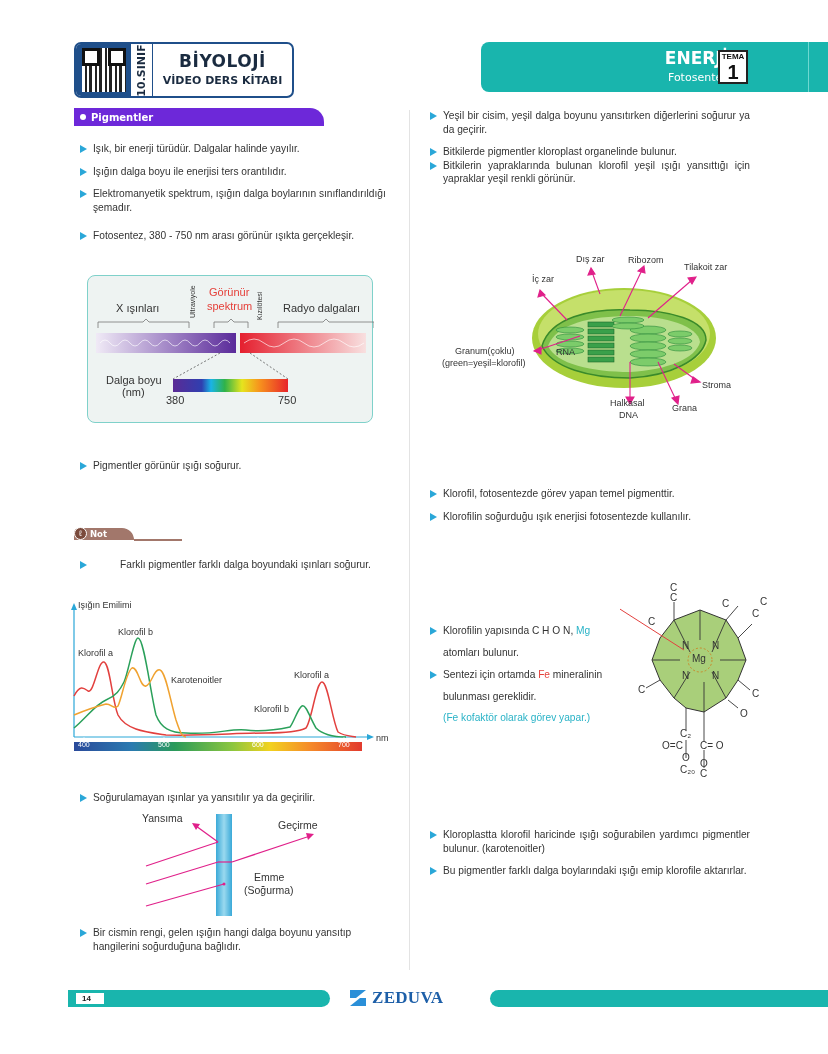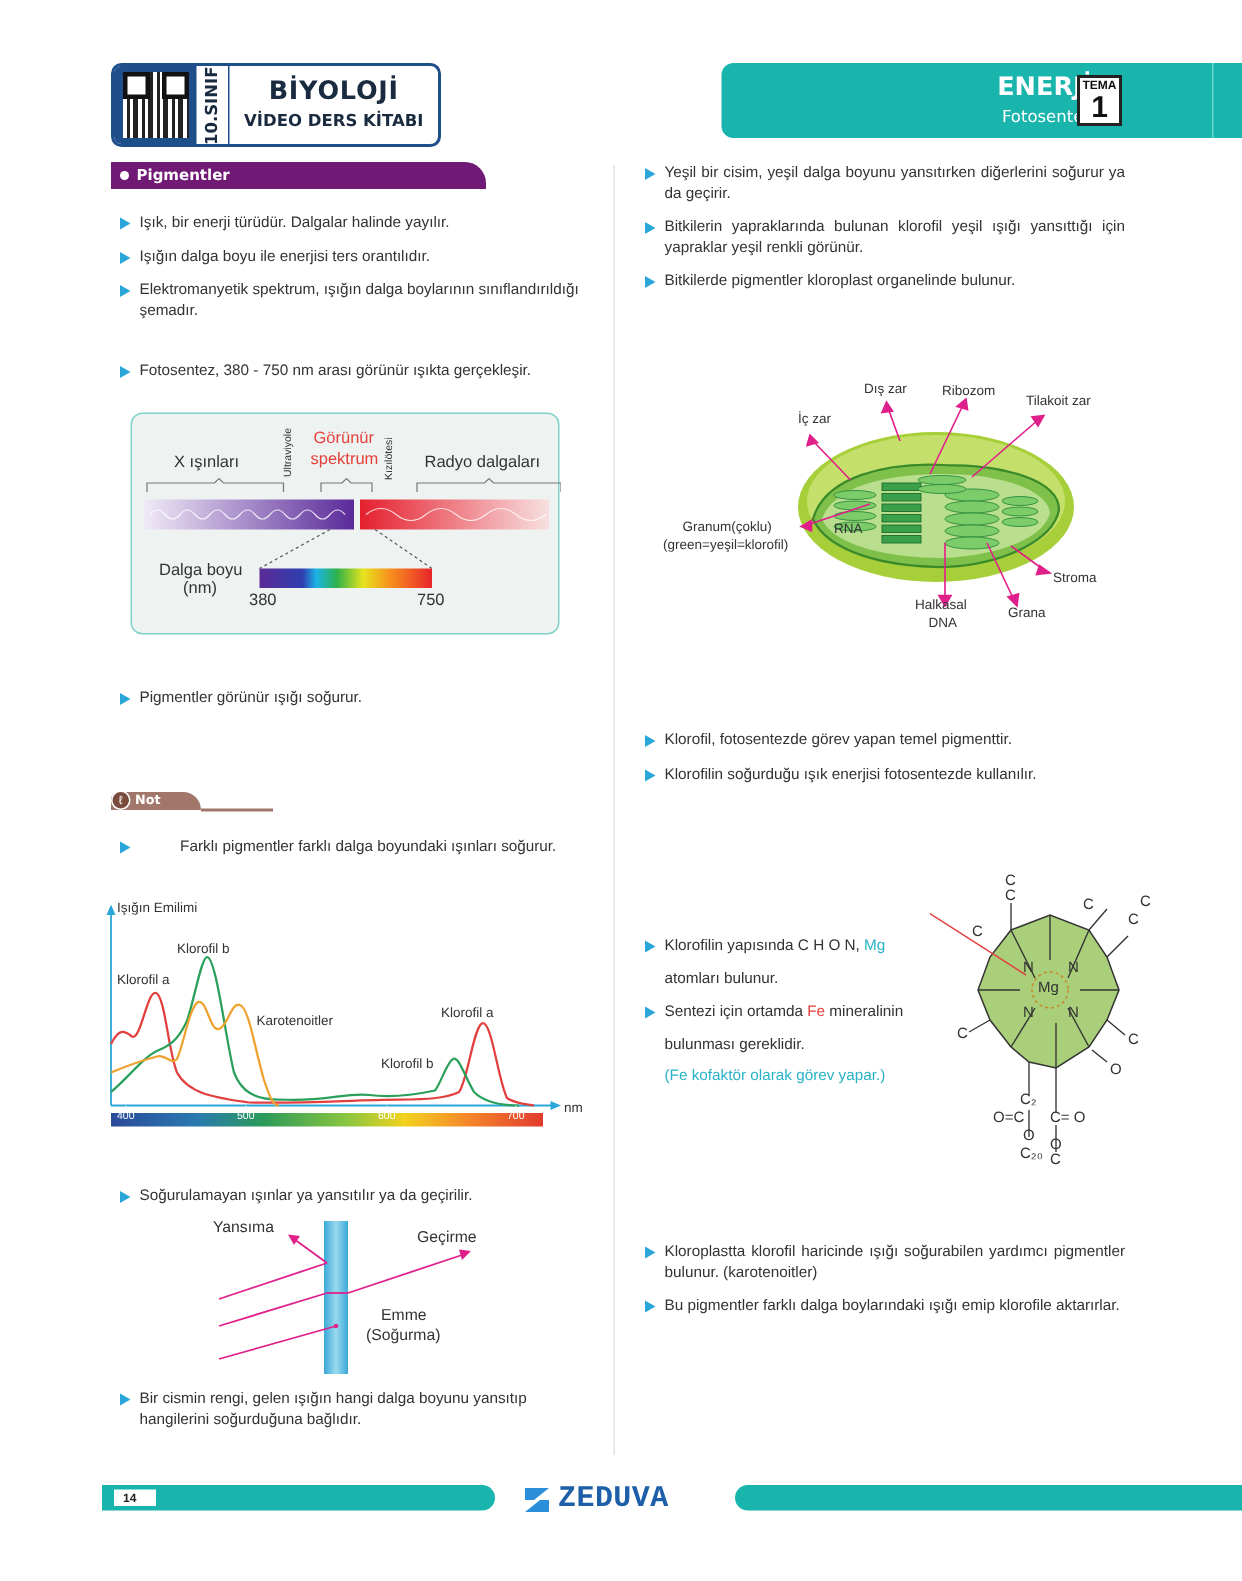--- a/index.html
+++ b/index.html
@@ -12,21 +12,21 @@
       repeating-linear-gradient(90deg, #fff 0 3px, #222 3px 5px, #fff 5px 7px, #222 7px 10px),
       #fff; position: relative; }
   .qr-inner::before, .qr-inner::after { content: ""; position: absolute; width: 12px; height: 12px; border: 3px solid #111; background: #fff; }
   .qr-inner::before { left: 0; top: 0; }
   .qr-inner::after { right: 0; top: 0; }
   .grade { width: 22px; border-right: 1px solid #1f4f8a; display: flex; align-items: center; justify-content: center; }
   .grade span { transform: rotate(-90deg); white-space: nowrap; font-weight: bold; font-size: 11px; color: #1a2b40; font-family: "DejaVu Sans", sans-serif; }
   .brand-text { flex: 1; display: flex; flex-direction: column; align-items: center; justify-content: center; }
   .brand-title { font-family: "DejaVu Sans", sans-serif; font-weight: bold; font-size: 17px; color: #1a2b40; letter-spacing: 0.5px; line-height: 1; }
   .brand-sub { font-family: "DejaVu Sans", sans-serif; font-weight: bold; font-size: 11px; color: #1a2b40; margin-top: 4px; }
-  .section-bar { left: 74px; top: 108px; width: 250px; height: 18px; background: #701a75; border-radius: 0 14px 0 0; color: #fff; font-size: 10px; font-weight: bold; display: flex; align-items: center; padding-left: 6px; font-family: "DejaVu Sans", sans-serif; }
+  .section-bar { left: 74px; top: 108px; width: 250px; height: 18px; background: #6d28d9; border-radius: 0 14px 0 0; color: #fff; font-size: 10px; font-weight: bold; display: flex; align-items: center; padding-left: 6px; font-family: "DejaVu Sans", sans-serif; }
   .section-bar .dot { width: 6px; height: 6px; border-radius: 50%; background: #fff; margin-right: 5px; }
   
   .topic-bar { left: 481px; top: 42px; width: 347px; height: 50px; background: #19b5ad; border-radius: 8px 0 0 8px; }
   .topic-bar .divider { position: absolute; left: 327px; top: 0; width: 1px; height: 100%; background: #6ed8d1; }
   .topic-title { position: absolute; right: 100px; top: 6px; color: #fff; font-weight: bold; font-size: 17px; font-family: "DejaVu Sans", sans-serif; }
   .topic-sub { position: absolute; right: 100px; top: 29px; color: #fff; font-size: 11px; font-family: "DejaVu Sans", sans-serif; }
   .tema-box { position: absolute; left: 237px; top: 8px; width: 30px; height: 34px; background: #fff; border: 2px solid #222; text-align: center; }
   .tema-box .t1 { font-size: 8px; font-weight: bold; color: #111; line-height: 10px; display: block; }
   .tema-box .t2 { font-size: 20px; font-weight: bold; color: #111; line-height: 20px; display: block; }
   
@@ -40,21 +40,21 @@
   .lbl { position: absolute; font-size: 10px; color: #333; white-space: nowrap; }
   .note-tag { left: 74px; top: 528px; width: 100px; height: 12px; }
   .note-pill { position: absolute; left: 0; top: 0; width: 60px; height: 12px; background: #a2776b; border-radius: 6px 14px 0 0; color: #fff; font-size: 8.5px; font-weight: bold; padding-left: 16px; line-height: 12px; font-family: "DejaVu Sans", sans-serif; }
   .note-icon { position: absolute; left: 0; top: -1px; width: 13px; height: 13px; border-radius: 50%; background: #7a4a3c; border: 1.5px solid #fff; color: #fff; font-size: 8px; text-align: center; line-height: 11px; }
   .note-line { position: absolute; left: 60px; top: 11px; width: 48px; height: 1.5px; background: #a2776b; }
   
   .foot-left { left: 68px; top: 990px; width: 262px; height: 17px; background: #19b5ad; border-radius: 0 9px 9px 0; }
   .page-num { position: absolute; left: 8px; top: 3px; width: 28px; height: 11px; background: #fff; font-size: 8px; font-weight: bold; line-height: 11px; padding-left: 6px; color: #222; }
   .foot-right { left: 490px; top: 990px; width: 338px; height: 17px; background: #19b5ad; border-radius: 9px 0 0 9px; }
   .logo { left: 348px; top: 988px; display: flex; align-items: center; }
-  .logo-text { font-family: Liberation Mono, monospace; font-weight: bold; font-size: 20px; color: #1d5fa8; margin-left: 4px; letter-spacing: 0.3px; }
+  .logo-text { font-family: Liberation Serif, serif; font-weight: bold; font-size: 17px; color: #1d5fa8; margin-left: 4px; letter-spacing: 0.3px; }
   .cyan { color: #2ab3c7; }
   .red { color: #e5403a; }
 </style>
 </head>
 <body>
 
 <div class="abs brand-box">
   <div class="qr">
       <div class="qr-inner"></div>
     </div>
@@ -85,21 +85,21 @@
 
 <div class="abs" style="left:80px; top:142px; width:318px;">
   <div class="bullet" style="margin-bottom:9px;">
       <span class="tri"></span>
       <span class="txt">Işık, bir enerji türüdür. Dalgalar halinde yayılır.</span>
     </div>
   <div class="bullet" style="margin-bottom:9px;">
       <span class="tri"></span>
       <span class="txt">Işığın dalga boyu ile enerjisi ters orantılıdır.</span>
     </div>
-  <div class="bullet" style="margin-bottom:27px;">
+  <div class="bullet" style="margin-bottom:15px;">
       <span class="tri"></span>
       <span class="txt">Elektromanyetik spektrum, ışığın dalga boylarının sınıflandırıldığı şemadır.</span>
     </div>
   <div class="bullet">
       <span class="tri"></span>
       <span class="txt">Fotosentez, 380 - 750 nm arası görünür ışıkta gerçekleşir.</span>
     </div>
 </div>
 
 <div class="abs spec-box">
@@ -245,27 +245,27 @@
       <span class="tri"></span>
       <span class="txt">Bir cismin rengi, gelen ışığın hangi dalga boyunu yansıtıp hangilerini soğurduğuna bağlıdır.</span>
     </div>
 </div>
 
 <div class="abs" style="left:430px; top:109px; width:320px;">
   <div class="bullet just" style="margin-bottom:9px;">
       <span class="tri"></span>
       <span class="txt">Yeşil bir cisim, yeşil dalga boyunu yansıtırken diğerlerini soğurur ya da geçirir.</span>
     </div>
+  <div class="bullet">
+      <span class="tri"></span>
+      <span class="txt">Bitkilerde pigmentler kloroplast organelinde bulunur.</span>
+    </div>
   <div class="bullet just" style="margin-bottom:9px;">
       <span class="tri"></span>
       <span class="txt">Bitkilerin yapraklarında bulunan klorofil yeşil ışığı yansıttığı için yapraklar yeşil renkli görünür.</span>
-    </div>
-  <div class="bullet">
-      <span class="tri"></span>
-      <span class="txt">Bitkilerde pigmentler kloroplast organelinde bulunur.</span>
     </div>
 </div>
 
 <div class="abs" style="left:430px; top:250px; width:340px; height:180px;">
   <svg width="340" height="180" style="position:absolute;left:0;top:0;">
     <ellipse cx="194" cy="88" rx="92" ry="50" fill="#a7cf3a"></ellipse>
     <ellipse cx="194" cy="84" rx="86" ry="44" fill="#c5e06a"></ellipse>
     <path d="M112 96 C120 68 160 58 200 60 C240 60 276 70 276 90 C272 110 240 126 200 128 C160 128 122 118 112 96 Z" fill="#7fc04a" stroke="#3a8a2a" stroke-width="1.5"></path>
     <path d="M118 96 C126 74 160 66 200 66 C236 66 268 76 270 92 C266 108 238 120 200 122 C162 122 126 114 118 96 Z" fill="#b9df8e"></path>
     <g fill="#3aa04a" stroke="#1d6a2a" stroke-width="0.6">

